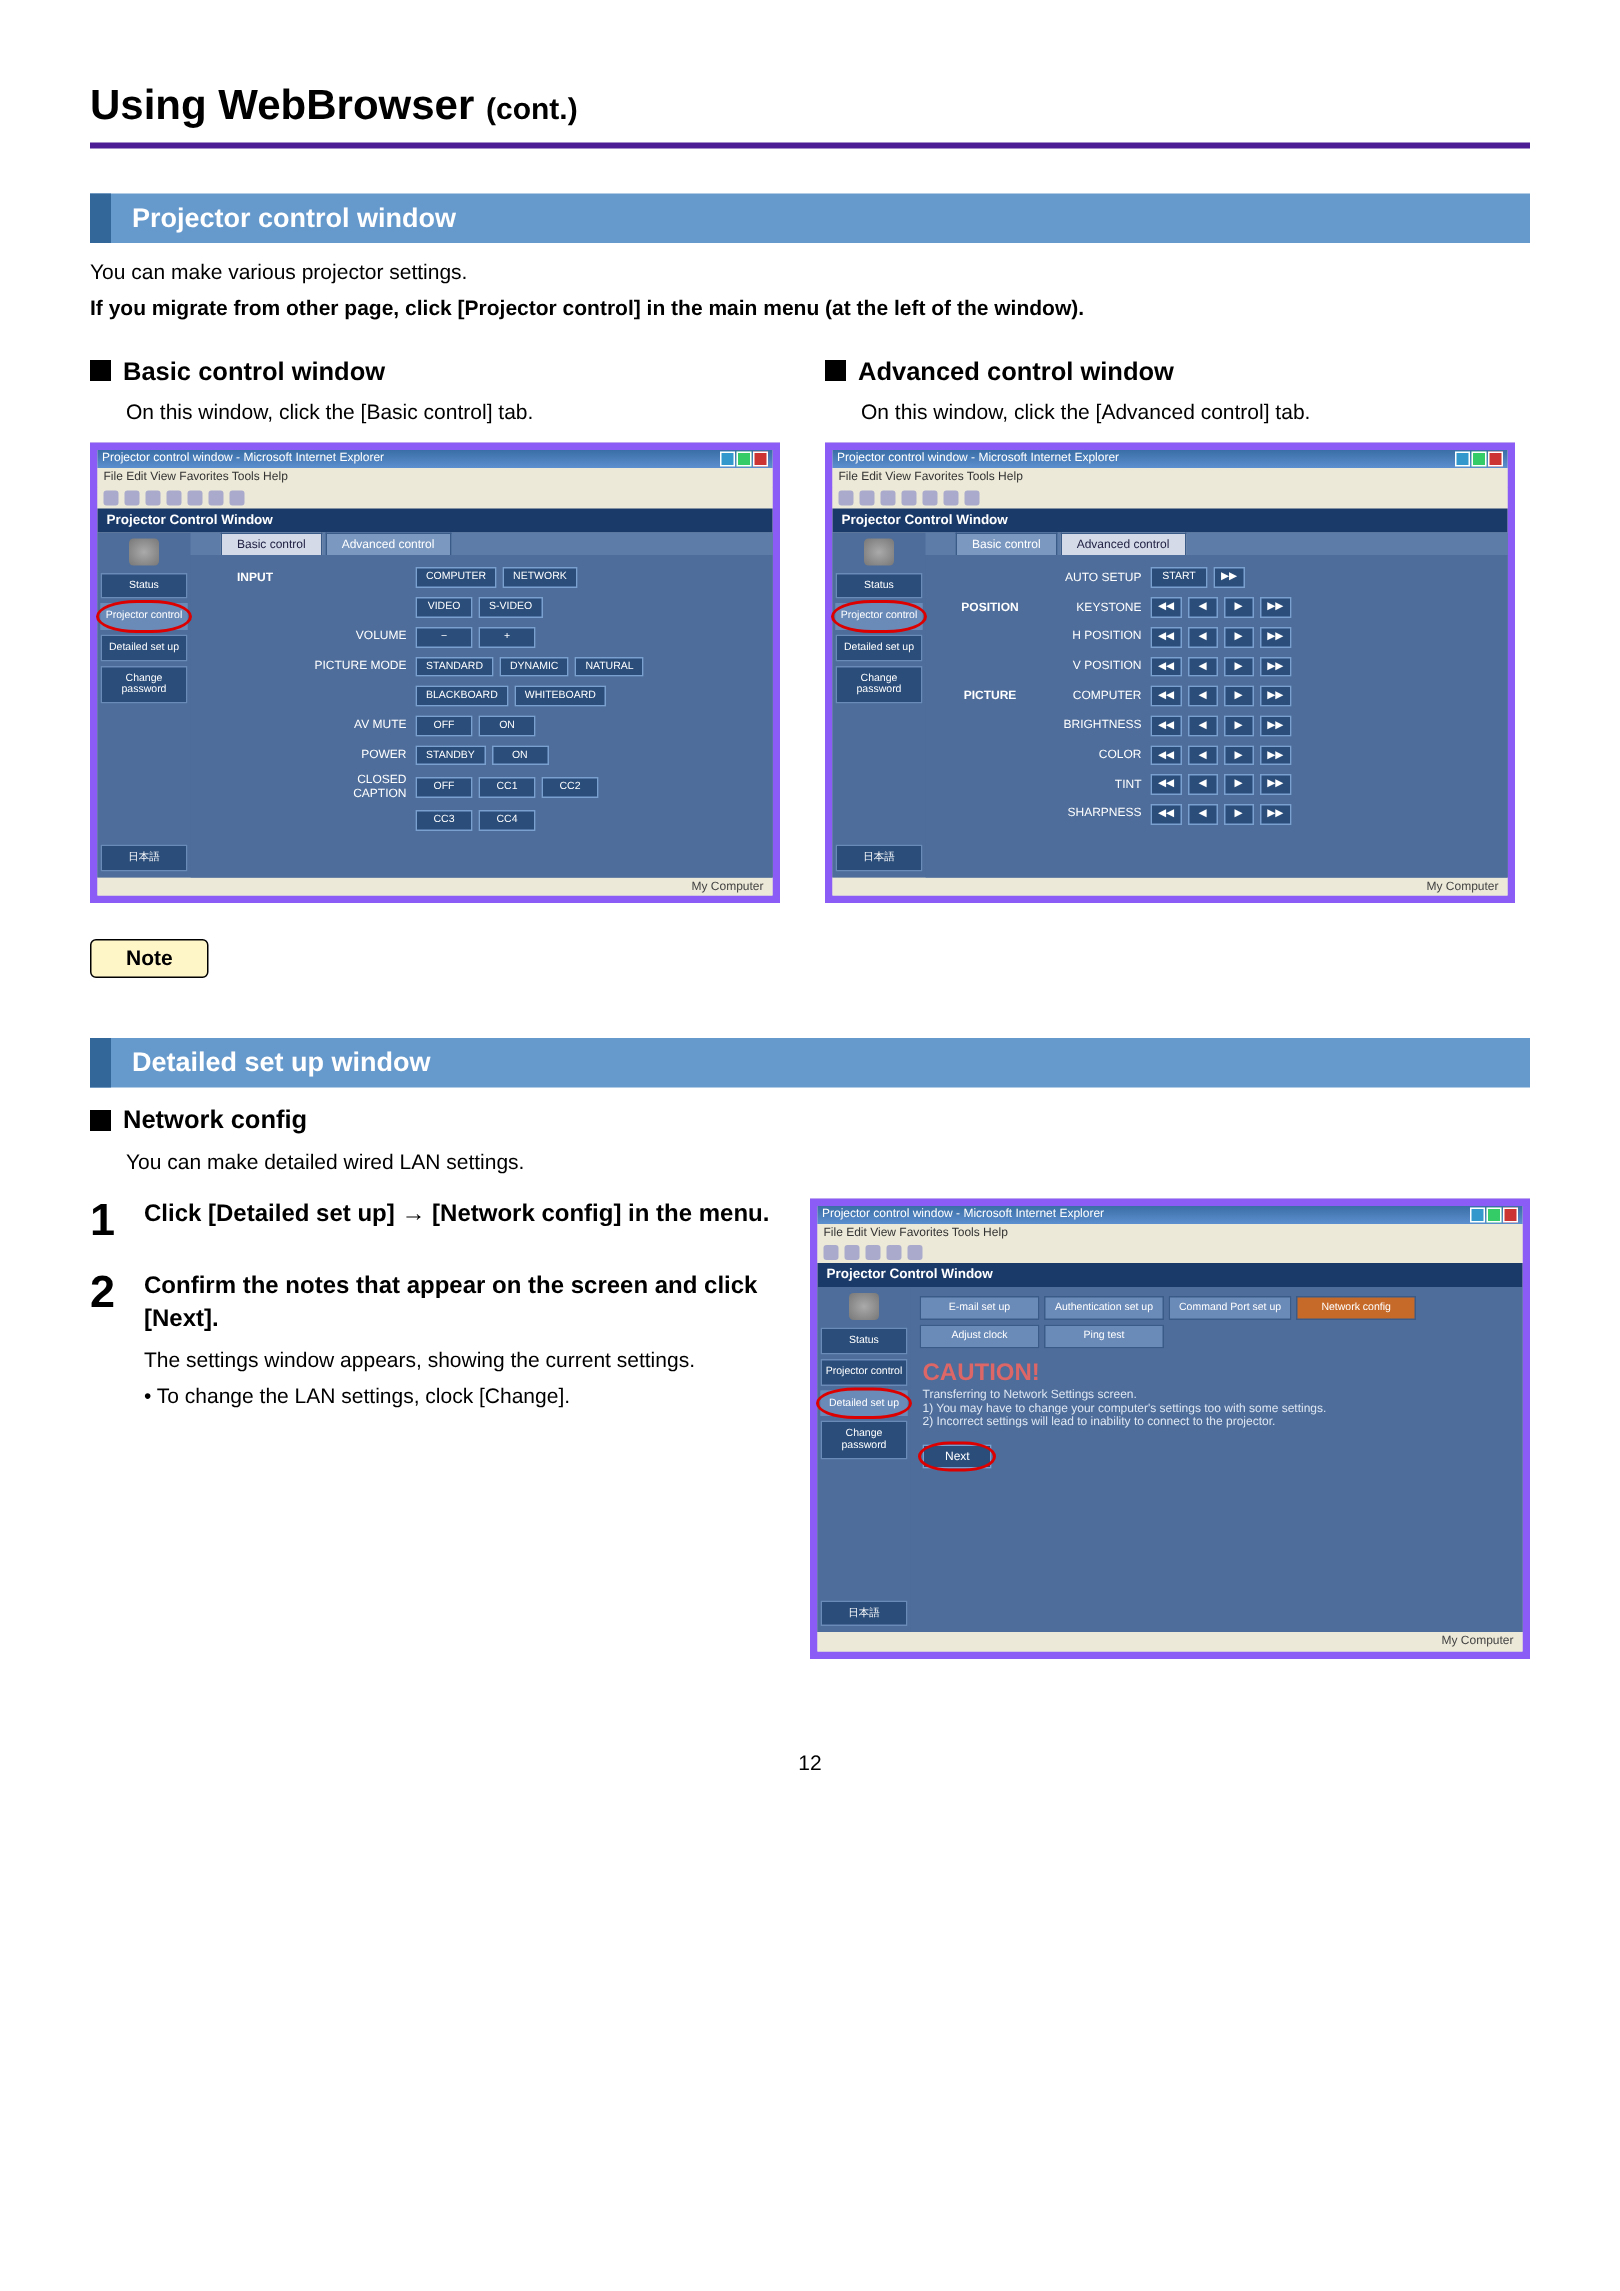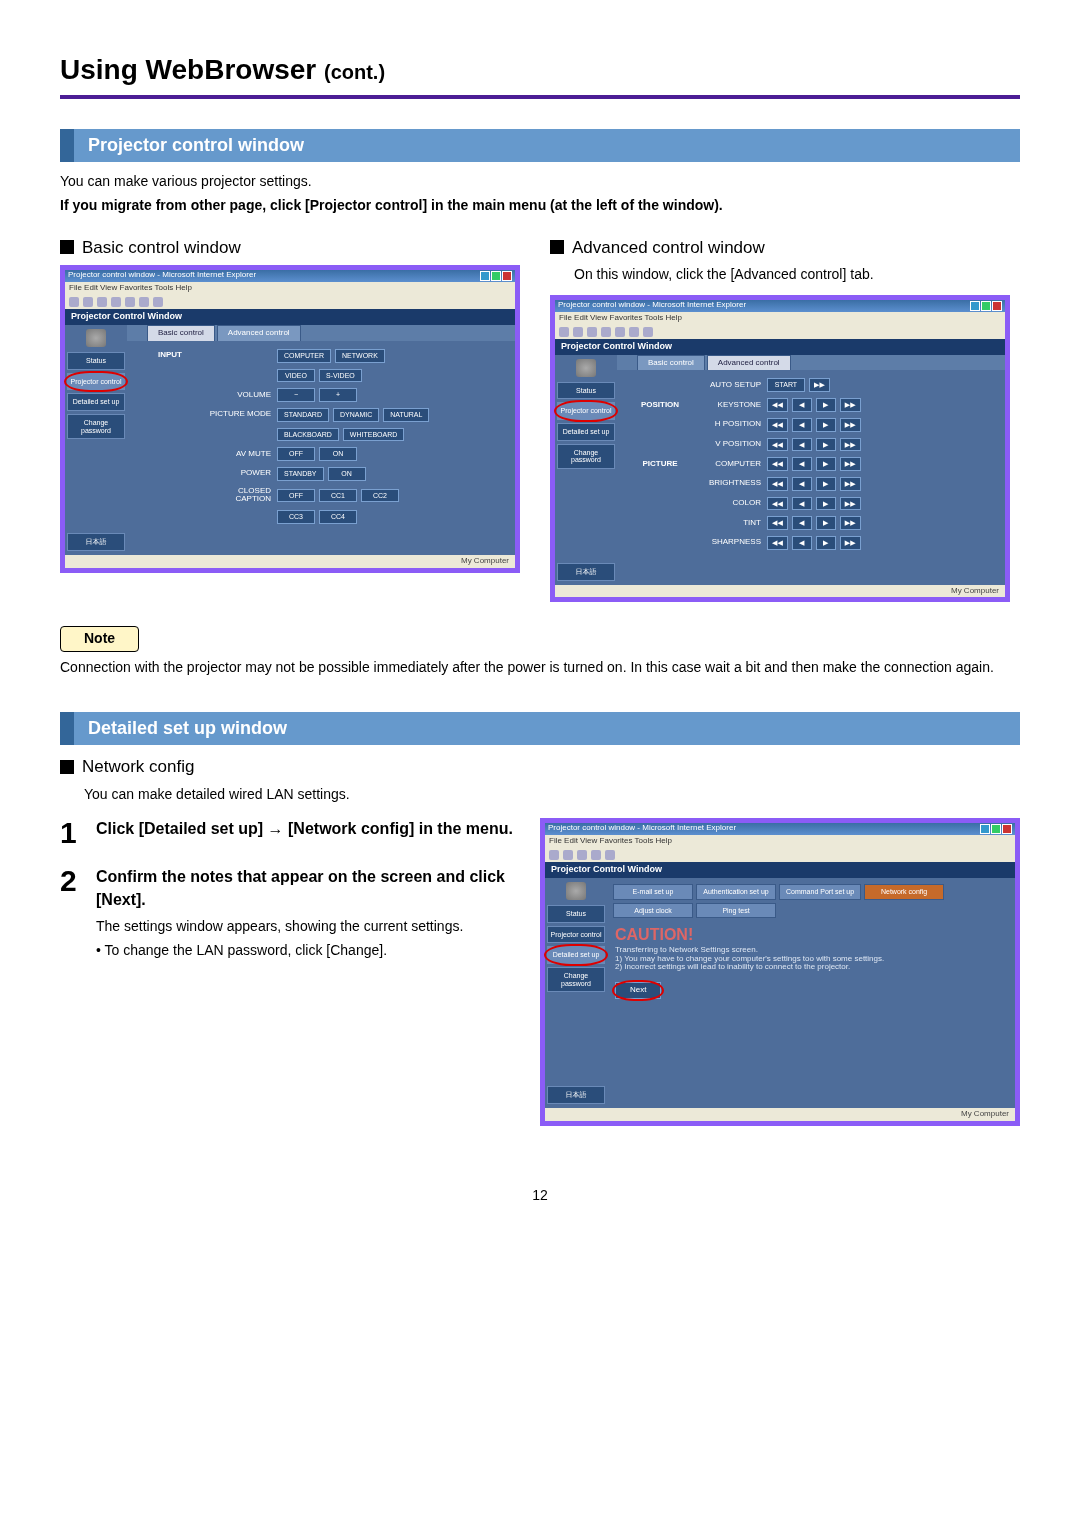--- a/index.html
+++ b/index.html
@@ -29,21 +29,21 @@
     padding: 4px 0 4px 14px;
     border-left: 14px solid #336699;
     margin-bottom: 10px;
   }
   .intro-text { margin-bottom: 4px; }
   .intro-bold { font-weight: bold; margin-bottom: 20px; }
   .two-col { display: flex; gap: 20px; }
   .col { flex: 1; }
   .sub-head {
     font-size: 17px;
-    font-weight: normal;
+    font-weight: bold;
     margin-bottom: 6px;
     display: flex;
     align-items: center;
   }
   .sub-head::before {
     content: "";
     display: inline-block;
     width: 14px; height: 14px;
     background: #000;
     margin-right: 8px;
@@ -241,20 +241,21 @@
 <div class="section-bar">Projector control window</div>
 <div class="intro-text">You can make various projector settings.</div>
 <div class="intro-bold">If you migrate from other page, click [Projector control] in the main menu (at the left of the window).</div>
 
 <div class="two-col">
 
   <div class="col">
     <div class="sub-head">
         <span>Basic control window</span>
       </div>
+    <div class="sub-desc">On this window, click the [Basic control] tab.</div>
 
     <div class="browser">
       <div class="titlebar">
         <span>Projector control window - Microsoft Internet Explorer</span>
         <span class="wbtns">
           <span class="wbtn min"></span>
           <span class="wbtn max"></span>
           <span class="wbtn"></span>
         </span>
       </div>
@@ -501,21 +502,20 @@
             </div>
         </div>
       </div>
       <div class="status">My Computer</div>
     </div>
   </div>
 </div>
 
 <div class="note-box">
   <div class="note-label">Note</div>
-  <div class="note-text">Connection with the projector may not be possible immediately after the power is turned on. In this case wait a bit and then make the connection again.</div>
 </div>
 
 <div style="height:26px"></div>
 <div class="section-bar">Detailed set up window</div>
 <div class="sub-head">
     <span>Network config</span>
   </div>
 <div class="sub-desc">You can make detailed wired LAN settings.</div>
 
 <div class="steps-area">
@@ -526,21 +526,21 @@
         <div class="step-title">Click [Detailed set up] → [Network config] in the menu.</div>
       </div>
     </div>
     <div class="step">
       <div class="step-num">2</div>
       <div class="step-body">
         <div class="step-title">Confirm the notes that appear on the screen and click [Next].</div>
         <div class="step-desc">
           <div>The settings window appears, showing the current settings.</div>
           <ul>
-            <li>To change the LAN password, click [Change].</li>
+            <li>To change the LAN settings, clock [Change].</li>
           </ul>
         </div>
       </div>
     </div>
   </div>
 
   <div>
     <div class="browser" style="width:480px">
       <div class="titlebar">
         <span>Projector control window - Microsoft Internet Explorer</span>

